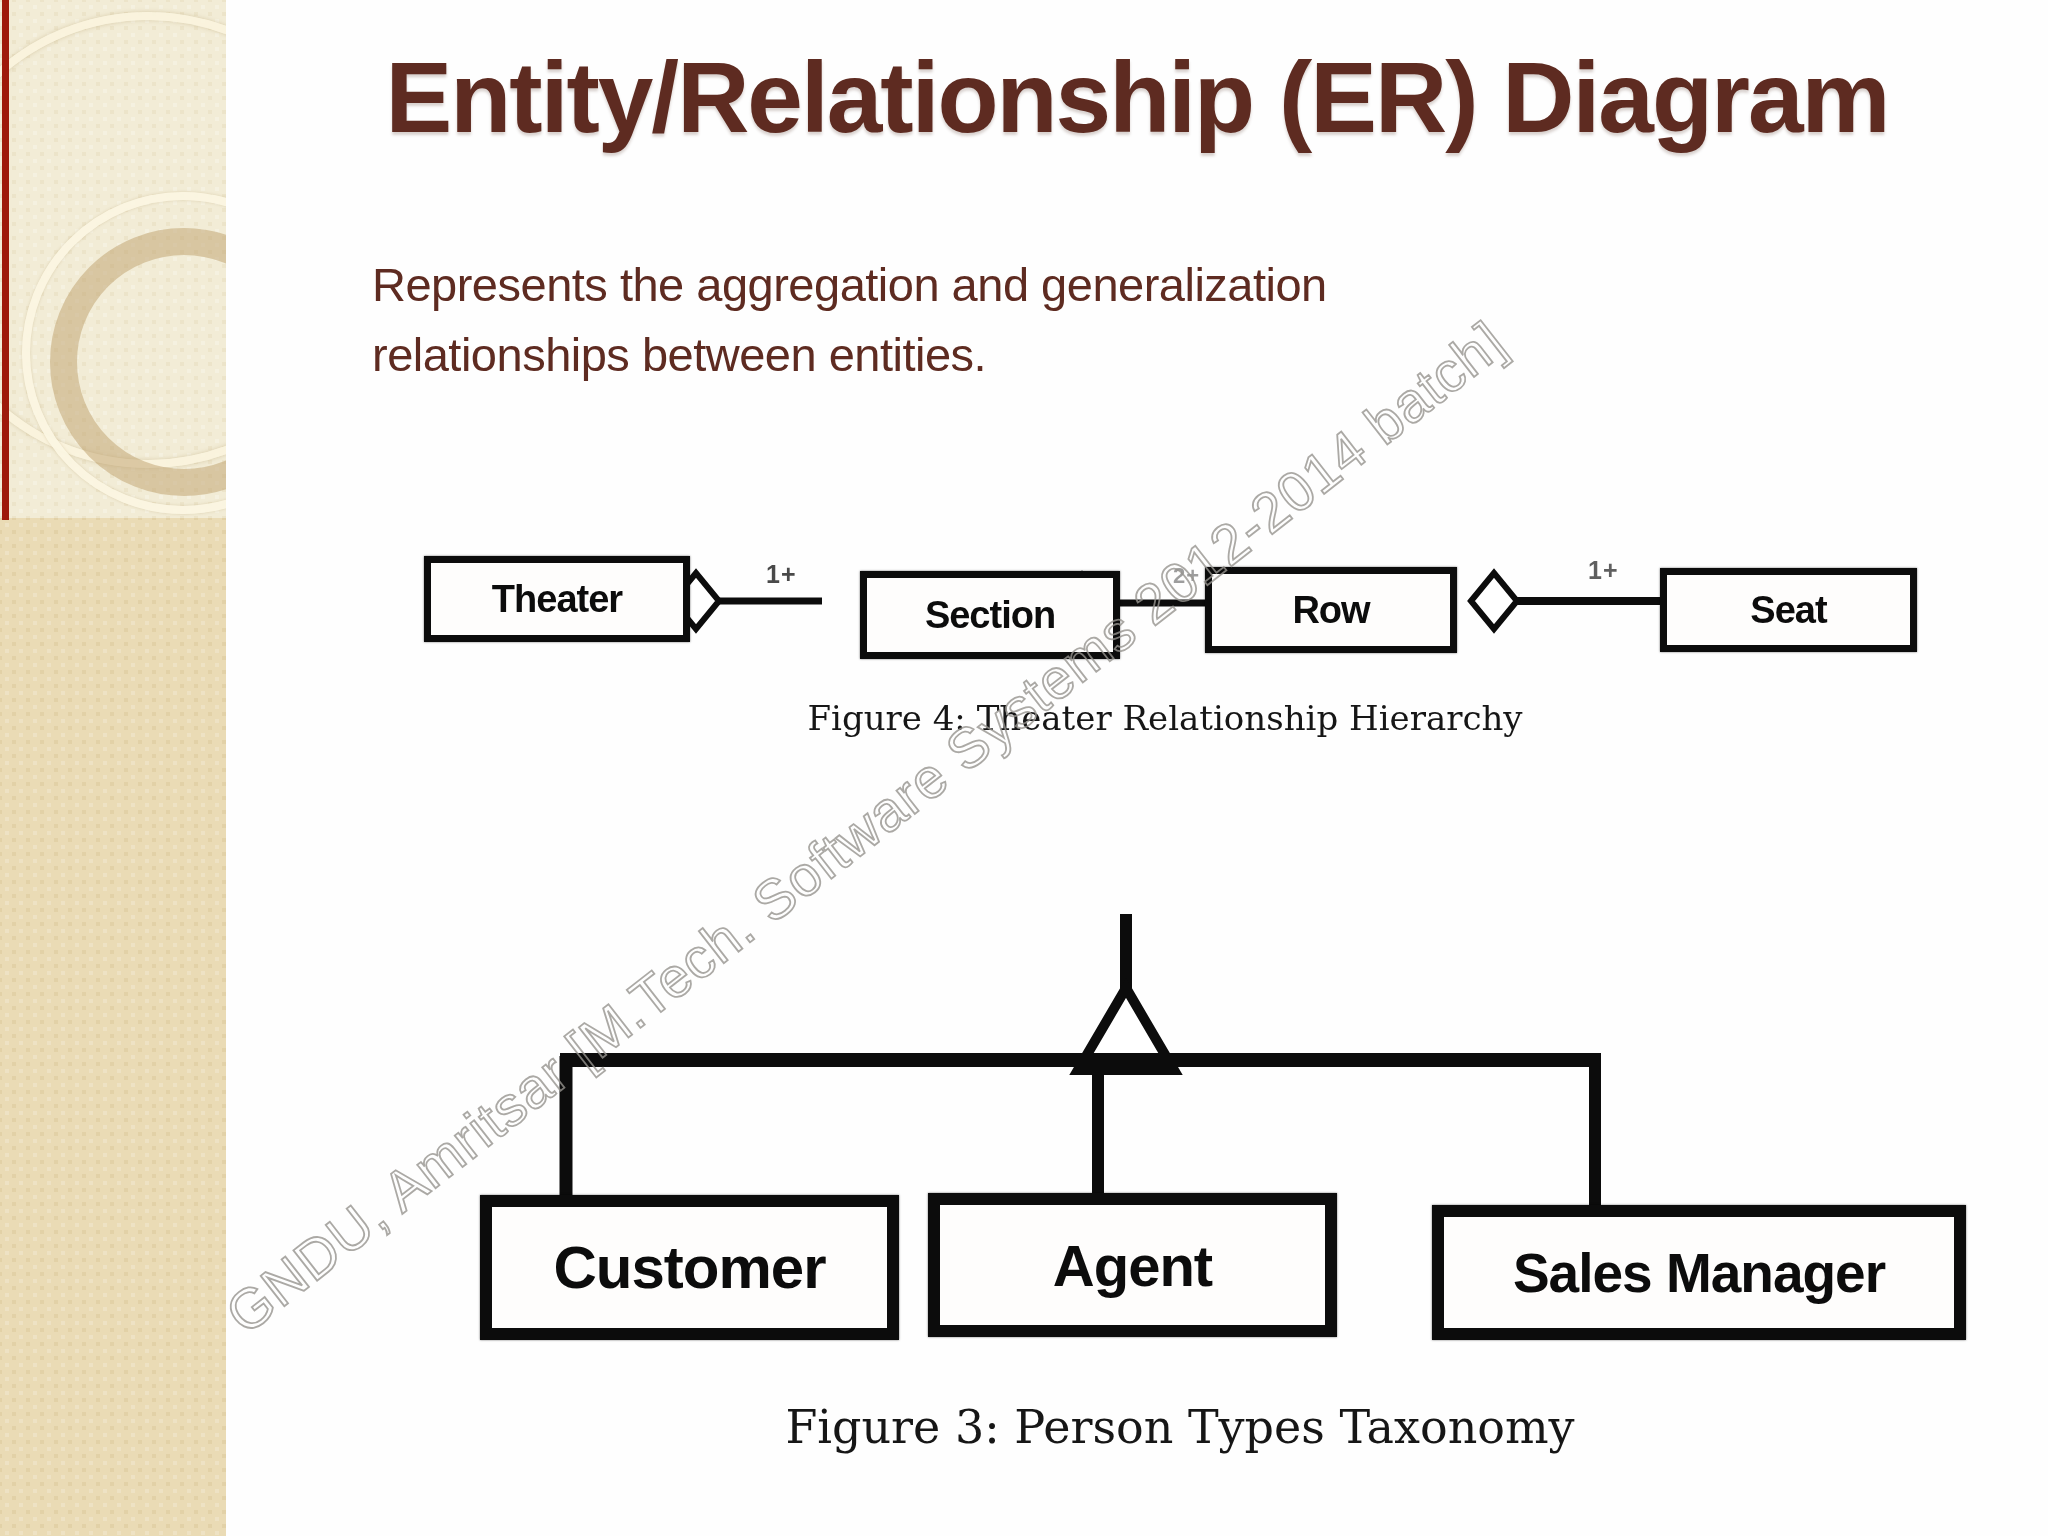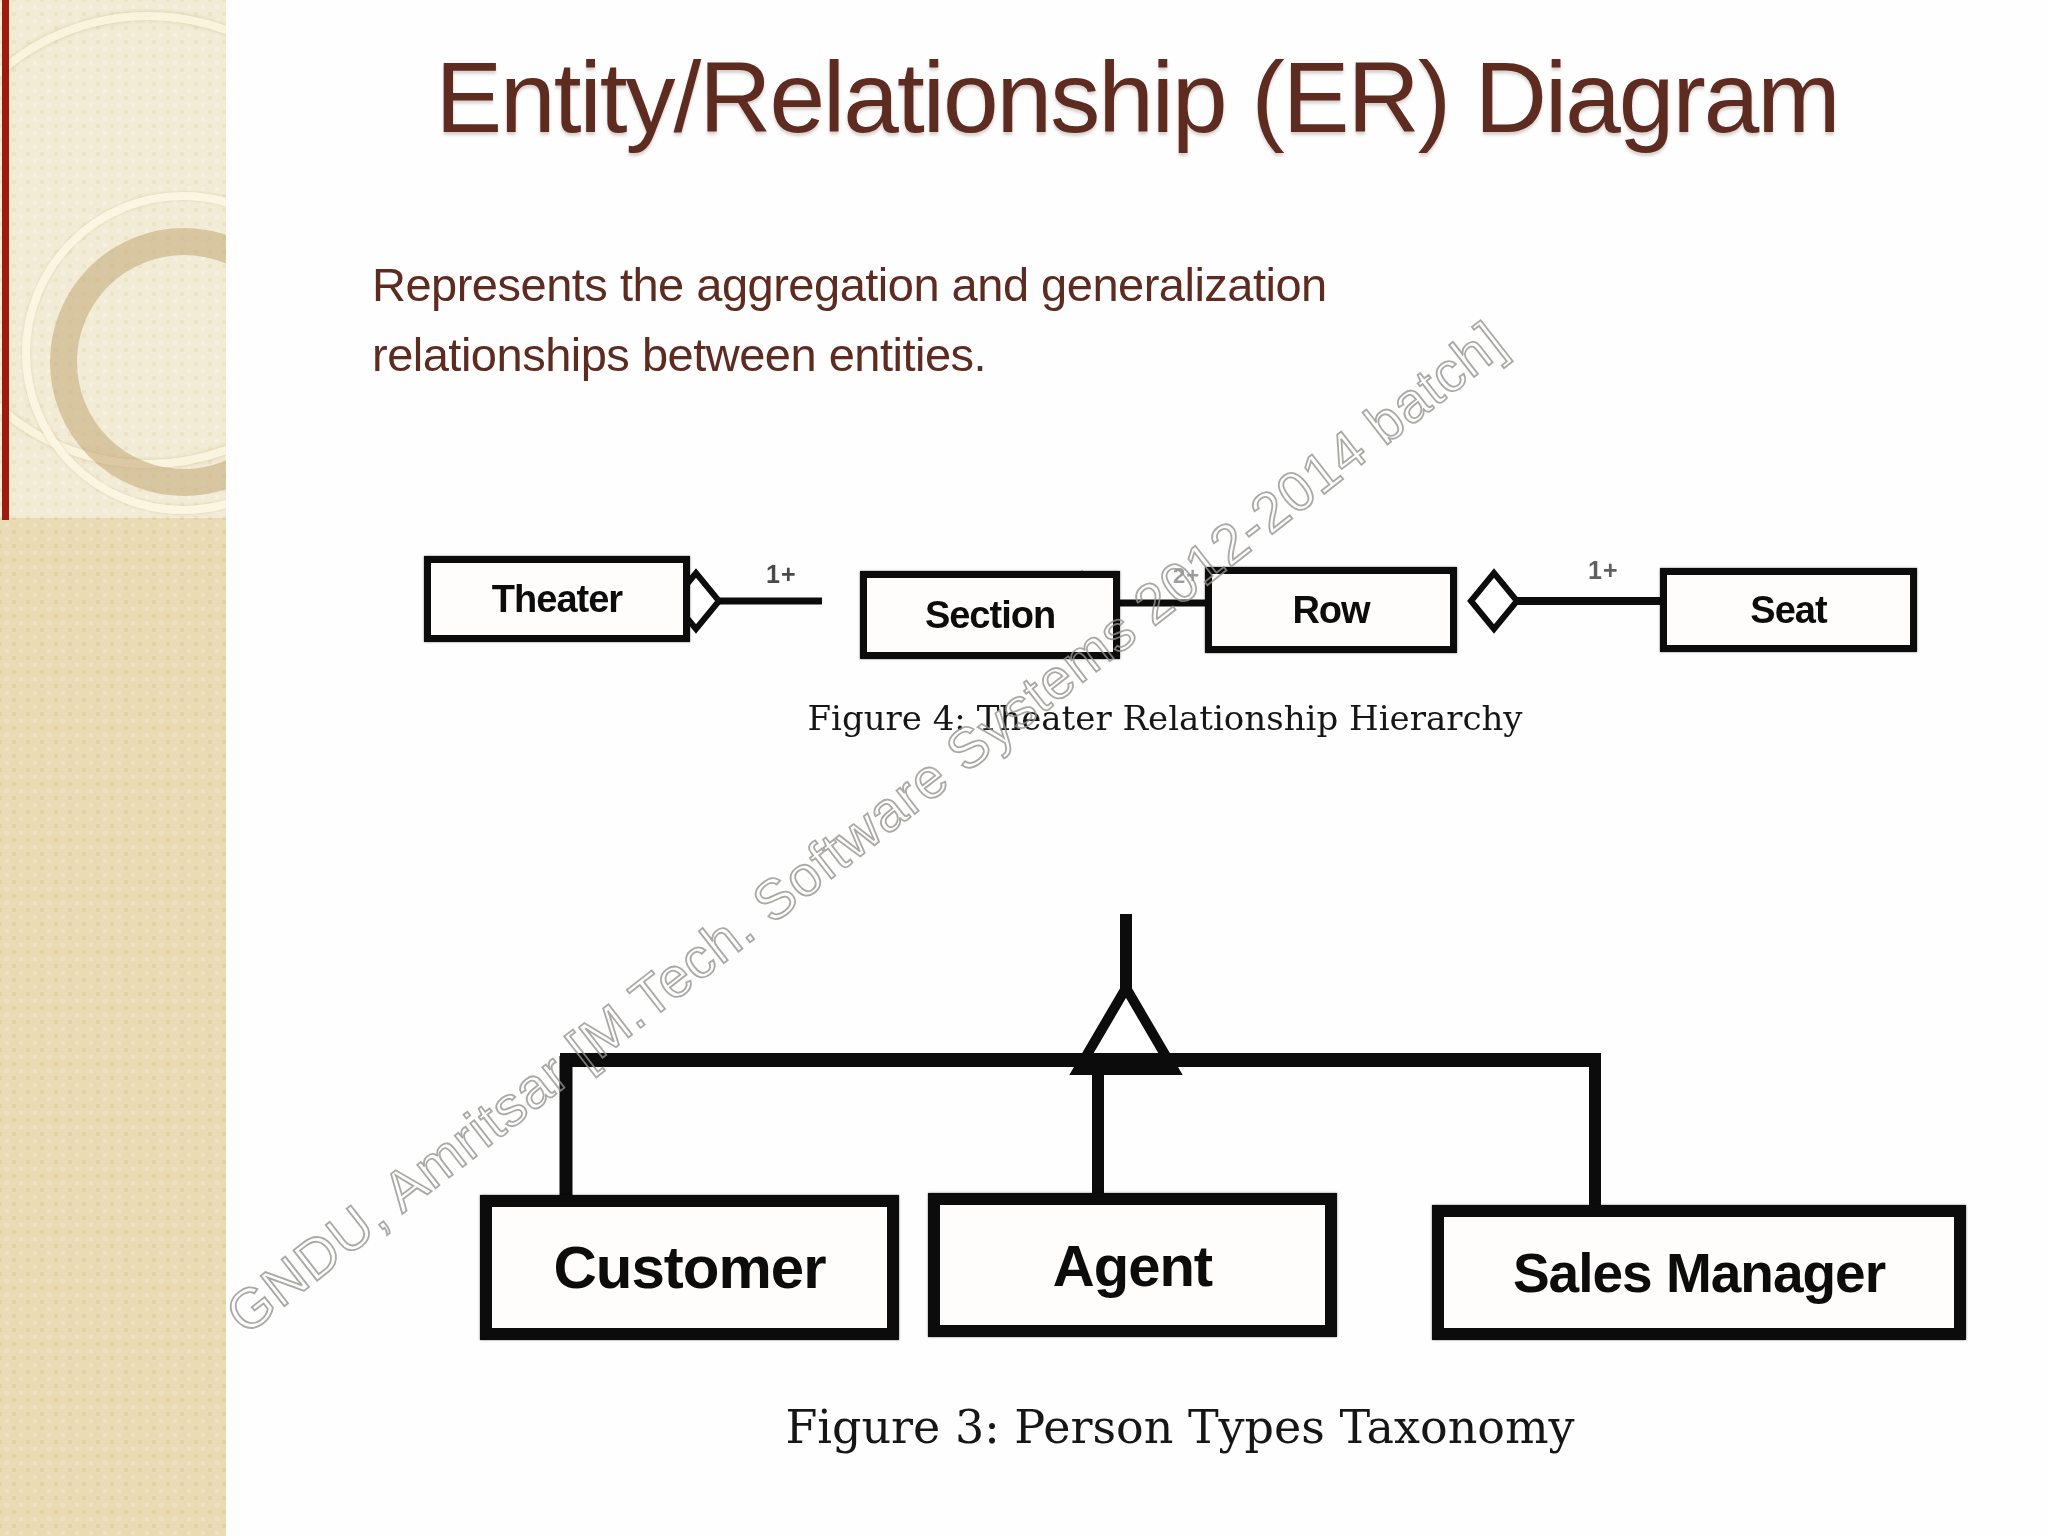--- a/index.html
+++ b/index.html
@@ -28,21 +28,21 @@
     background:var(--accent-strip,#9e1a0a);
   }
   .ring{position:absolute; border-radius:50%;}
   .ring-a{left:-80px; top:12px;  width:440px; height:440px; border:8px solid rgba(250,243,221,.95); box-shadow:0 0 4px rgba(170,140,80,.35), inset 0 0 4px rgba(170,140,80,.35);}
   .ring-b{left:50px;  top:228px; width:214px; height:214px; border:27px solid rgba(190,160,108,.50);}
   .ring-c{left:22px;  top:192px; width:306px; height:306px; border:8px solid rgba(251,245,226,.95); box-shadow:0 0 3px rgba(170,140,80,.3), inset 0 0 3px rgba(170,140,80,.3);}
   
   .title{
     position:absolute; left:226px; top:40px; width:1822px; margin:0;
     text-align:center; white-space:nowrap;
-    font-size:100px; font-weight:400; letter-spacing:-2px;
+    font-size:100px; font-weight:700; letter-spacing:-2px;
     color:var(--title-color,#5e2b21);
     text-shadow:0 3px 3px rgba(80,50,35,.22);
   }
   .body-text{
     position:absolute; left:345px; top:250px;
     font-size:47px; line-height:70px; letter-spacing:-.5px;
     color:var(--title-color,#5e2b21);
     margin-left:27px;
   }
   

